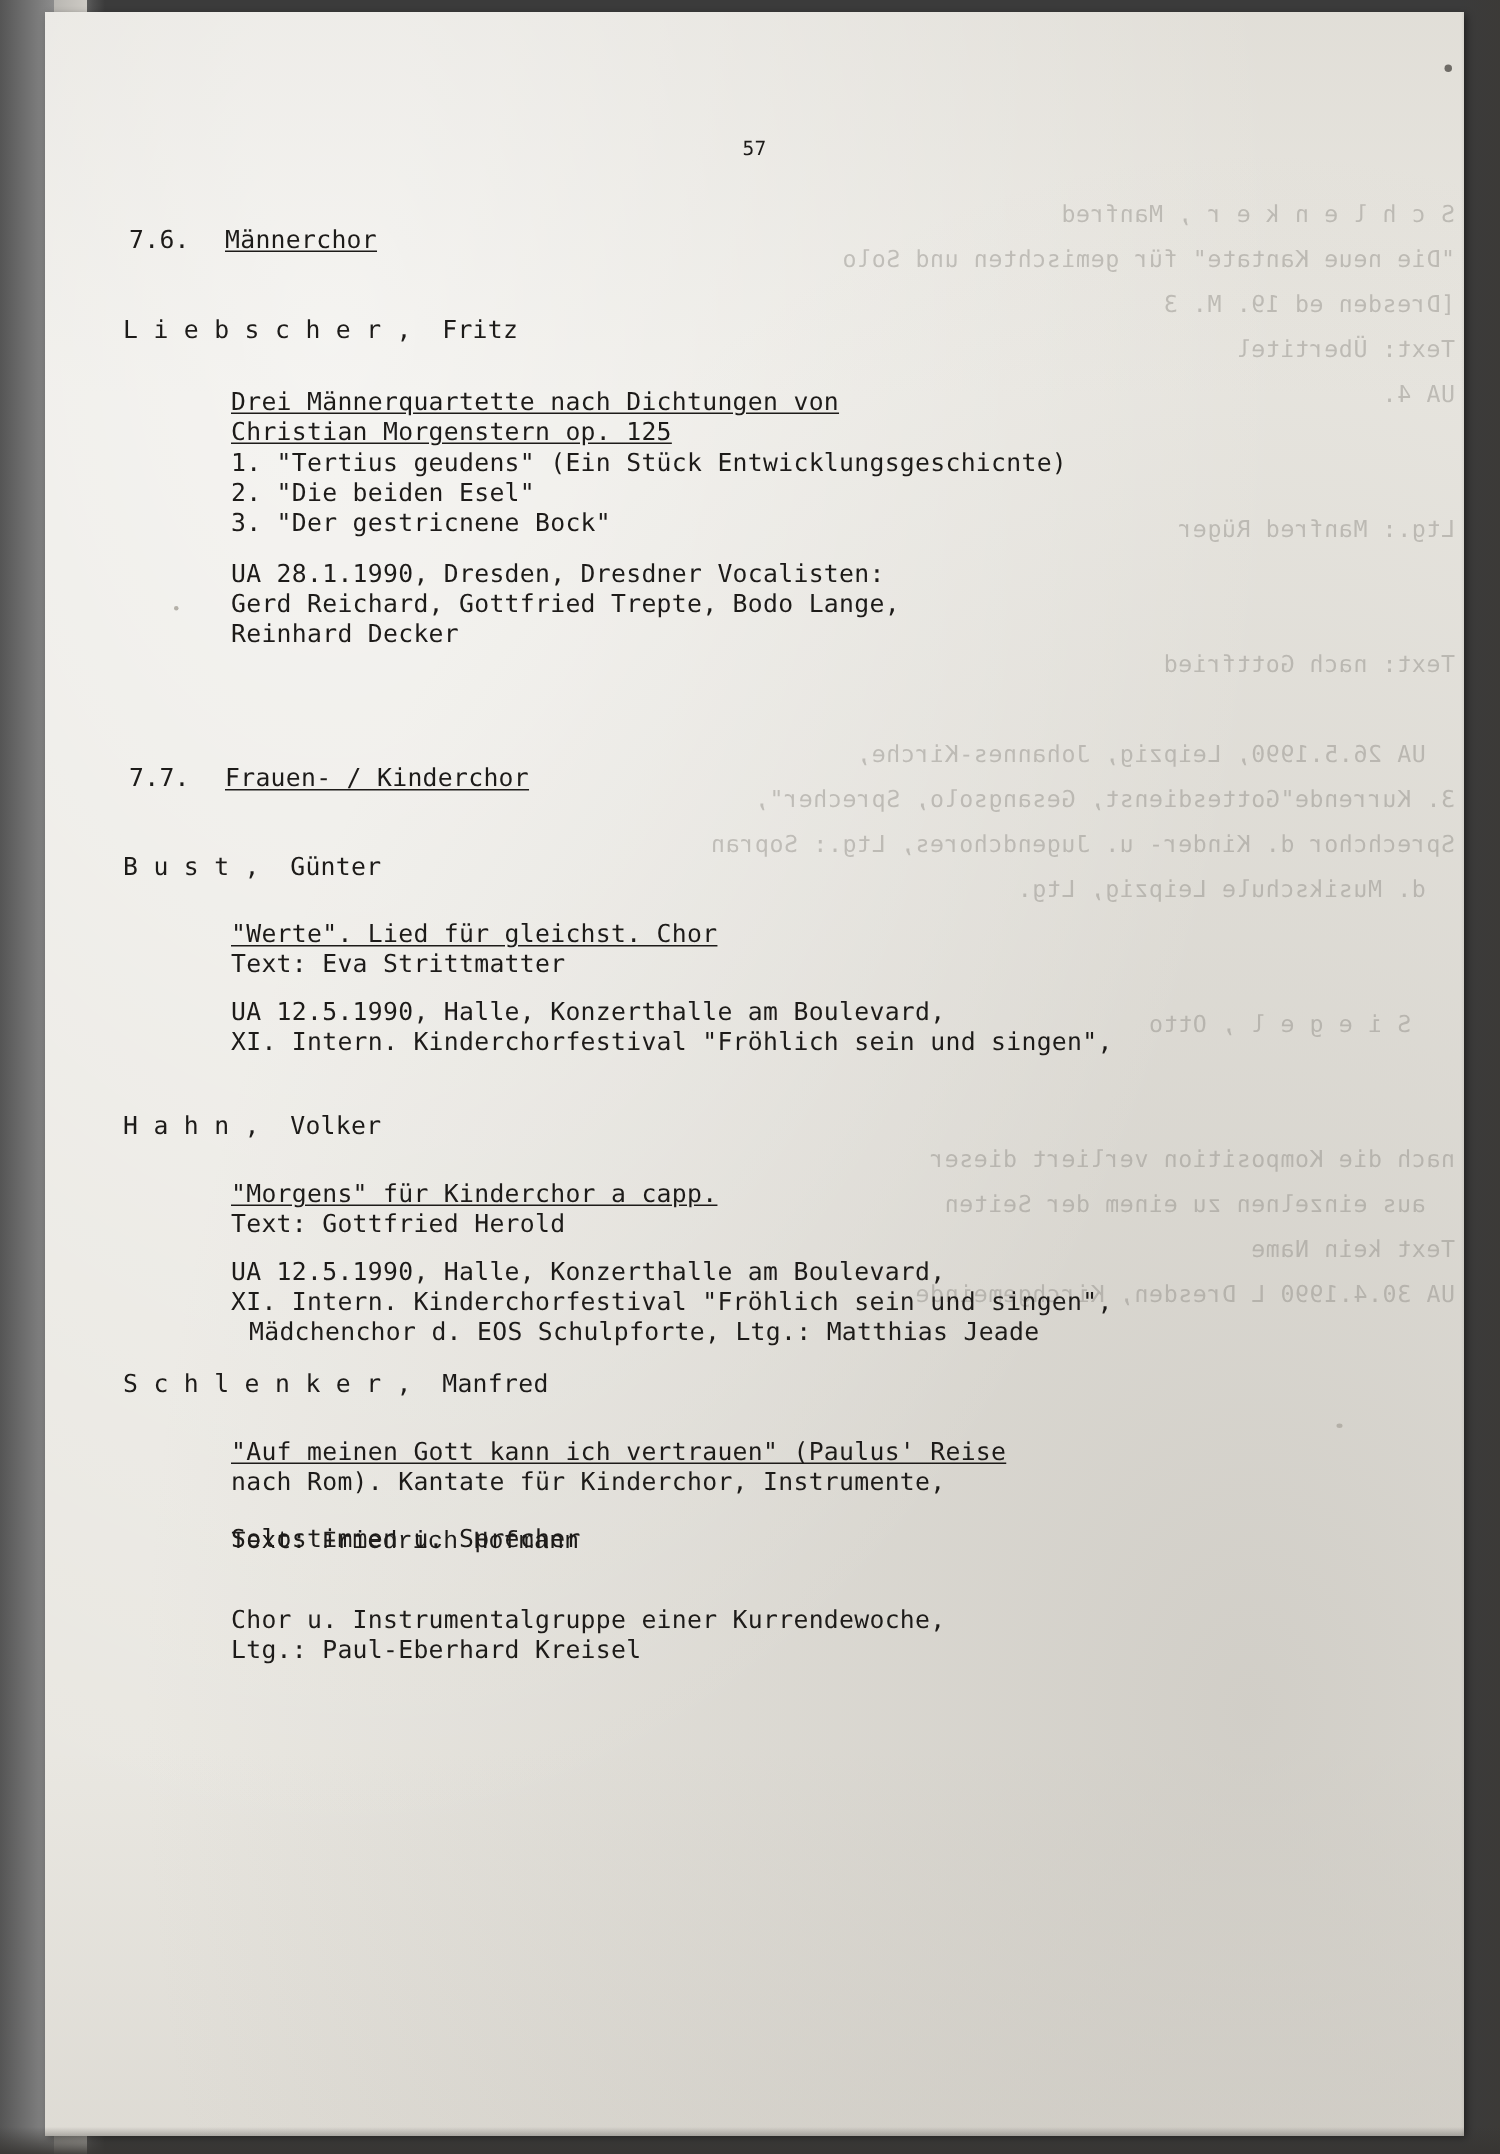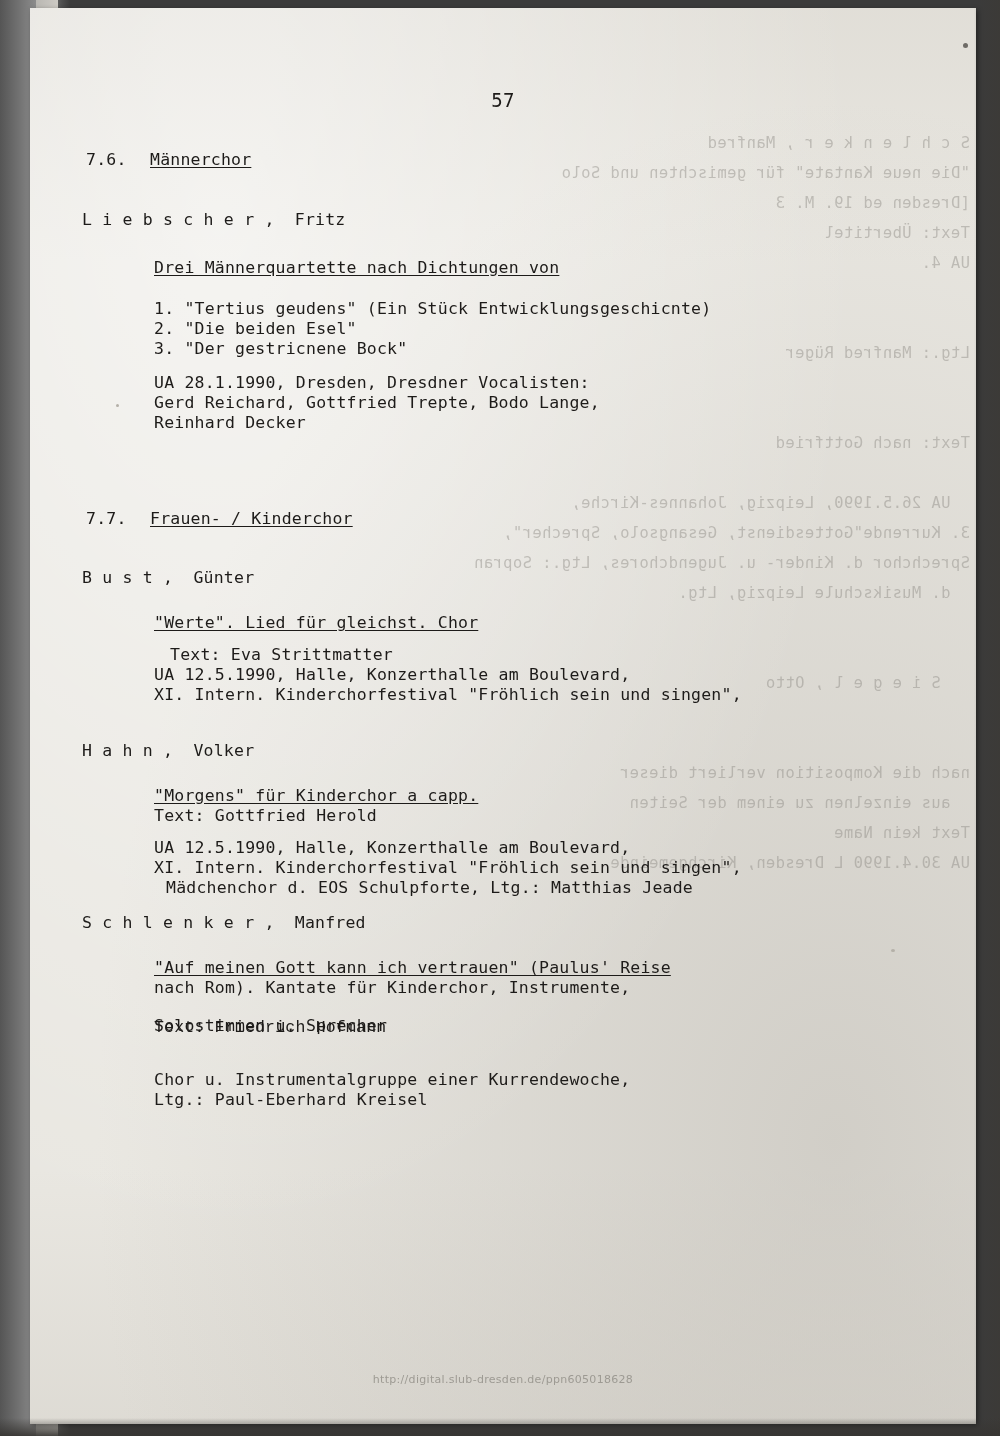--- a/index.html
+++ b/index.html
@@ -95,21 +95,21 @@
     color: #1d1b19;
     font-size: 16.5px;
     line-height: 20px;
     letter-spacing: .2px;
   }
   .pageno {
     position: absolute;
     top: 82px;
     left: 0; width: 946px;
     text-align: center;
-    font-size: 19px;
+    font-size: 13px;
   }
   .blk { position: absolute; white-space: pre; }
   .u { text-decoration: underline; text-underline-offset: 2px; }
 
   
   #url {
     position: absolute;
     bottom: 34px;
     left: 0; width: 946px;
     text-align: center;
@@ -159,54 +159,54 @@
     <div id="content">
 
       <div class="pageno">57</div>
 
       <div class="blk" style="left:56px; top:142px;">7.6.</div>
       <div class="blk u" style="left:120px; top:142px;">Männerchor</div>
 
       <div class="blk" style="left:52px; top:202px;">L i e b s c h e r ,  Fritz</div>
 
       <div class="blk u" style="left:124px; top:250px;">Drei Männerquartette nach Dichtungen von</div>
+      <div class="blk u" style="left:124px; top:270px;">Christian Morgenstern op. 125</div>
 
       <div class="blk" style="left:124px; top:291px;">1. "Tertius geudens" (Ein Stück Entwicklungsgeschicnte)</div>
       <div class="blk" style="left:124px; top:311px;">2. "Die beiden Esel"</div>
       <div class="blk" style="left:124px; top:331px;">3. "Der gestricnene Bock"</div>
 
       <div class="blk" style="left:124px; top:365px;">UA 28.1.1990, Dresden, Dresdner Vocalisten:</div>
       <div class="blk" style="left:124px; top:385px;">Gerd Reichard, Gottfried Trepte, Bodo Lange,</div>
       <div class="blk" style="left:124px; top:405px;">Reinhard Decker</div>
 
       <div class="blk" style="left:56px; top:501px;">7.7.</div>
       <div class="blk u" style="left:120px; top:501px;">Frauen- / Kinderchor</div>
 
       <div class="blk" style="left:52px; top:560px;">B u s t ,  Günter</div>
       <div class="blk" style="left:124px; top:605px;"><span class="u">"Werte". Lied für gleichst. Chor</span></div>
-      <div class="blk" style="left:140px; top:625px;margin-top:12px;">Text: Eva Strittmatter</div>
+      <div class="blk" style="left:124px; top:625px;">Text: Eva Strittmatter</div>
       <div class="blk" style="left:124px; top:657px;">UA 12.5.1990, Halle, Konzerthalle am Boulevard,</div>
       <div class="blk" style="left:124px; top:677px;">XI. Intern. Kinderchorfestival "Fröhlich sein und singen",</div>
 
       <div class="blk" style="left:52px; top:733px;">H a h n ,  Volker</div>
       <div class="blk u" style="left:124px; top:778px;">"Morgens" für Kinderchor a capp.</div>
       <div class="blk" style="left:124px; top:798px;">Text: Gottfried Herold</div>
       <div class="blk" style="left:124px; top:830px;">UA 12.5.1990, Halle, Konzerthalle am Boulevard,</div>
       <div class="blk" style="left:124px; top:850px;">XI. Intern. Kinderchorfestival "Fröhlich sein und singen",</div>
       <div class="blk" style="left:124px; top:870px;padding-left:12px;">Mädchenchor d. EOS Schulpforte, Ltg.: Matthias Jeade</div>
 
       <div class="blk" style="left:52px; top:905px;">S c h l e n k e r ,  Manfred</div>
       <div class="blk u" style="left:124px; top:950px;">"Auf meinen Gott kann ich vertrauen" (Paulus' Reise</div>
       <div class="blk" style="left:124px; top:970px;">nach Rom). Kantate für Kinderchor, Instrumente,</div>
       <div class="blk" style="left:124px; top:1008px;text-align:right;">Solostimmen u. Sprecher</div>
       <div class="blk" style="left:124px; top:1010px;font-family:Liberation Mono, monospace;">Text: Friedrich Hofmann</div>
       <div class="blk" style="left:124px; top:1062px;">Chor u. Instrumentalgruppe einer Kurrendewoche,</div>
       <div class="blk" style="left:124px; top:1082px;">Ltg.: Paul-Eberhard Kreisel</div>
 
-      <div id="url">http://digital.slub-dresden.de/ppn605018628</div>
 
       <span class="speck" style="left:86px; top:396px; width:3px; height:3px;"></span>
       <span class="speck" style="left:861px; top:941px; width:4px; height:3px;"></span>
       <span class="speck" style="left:933px; top:35px; width:5px; height:5px; background:#6e6b66;"></span>
     </div>
   </div>
 
   <div id="rightedge"></div>
   <div id="bottomedge"></div>
 </div>

